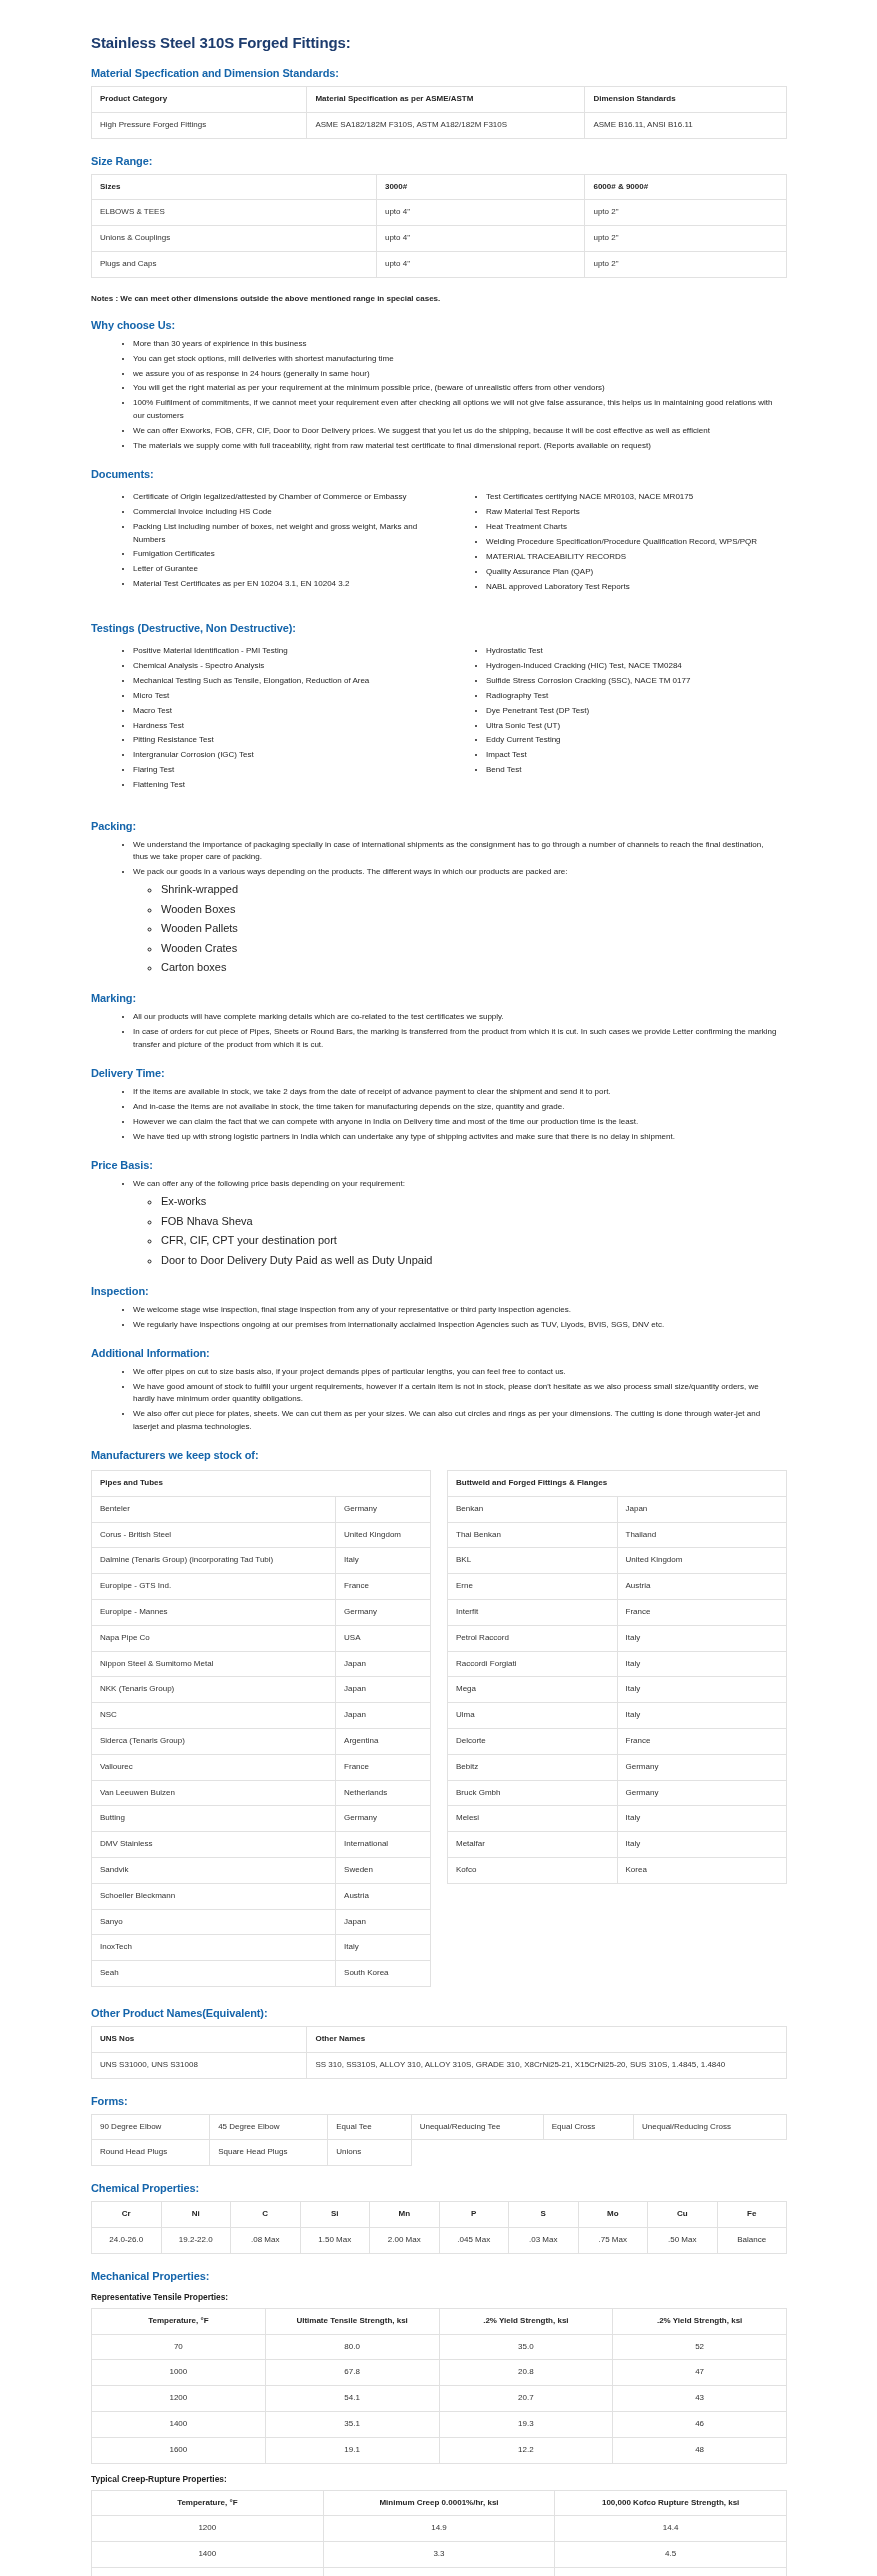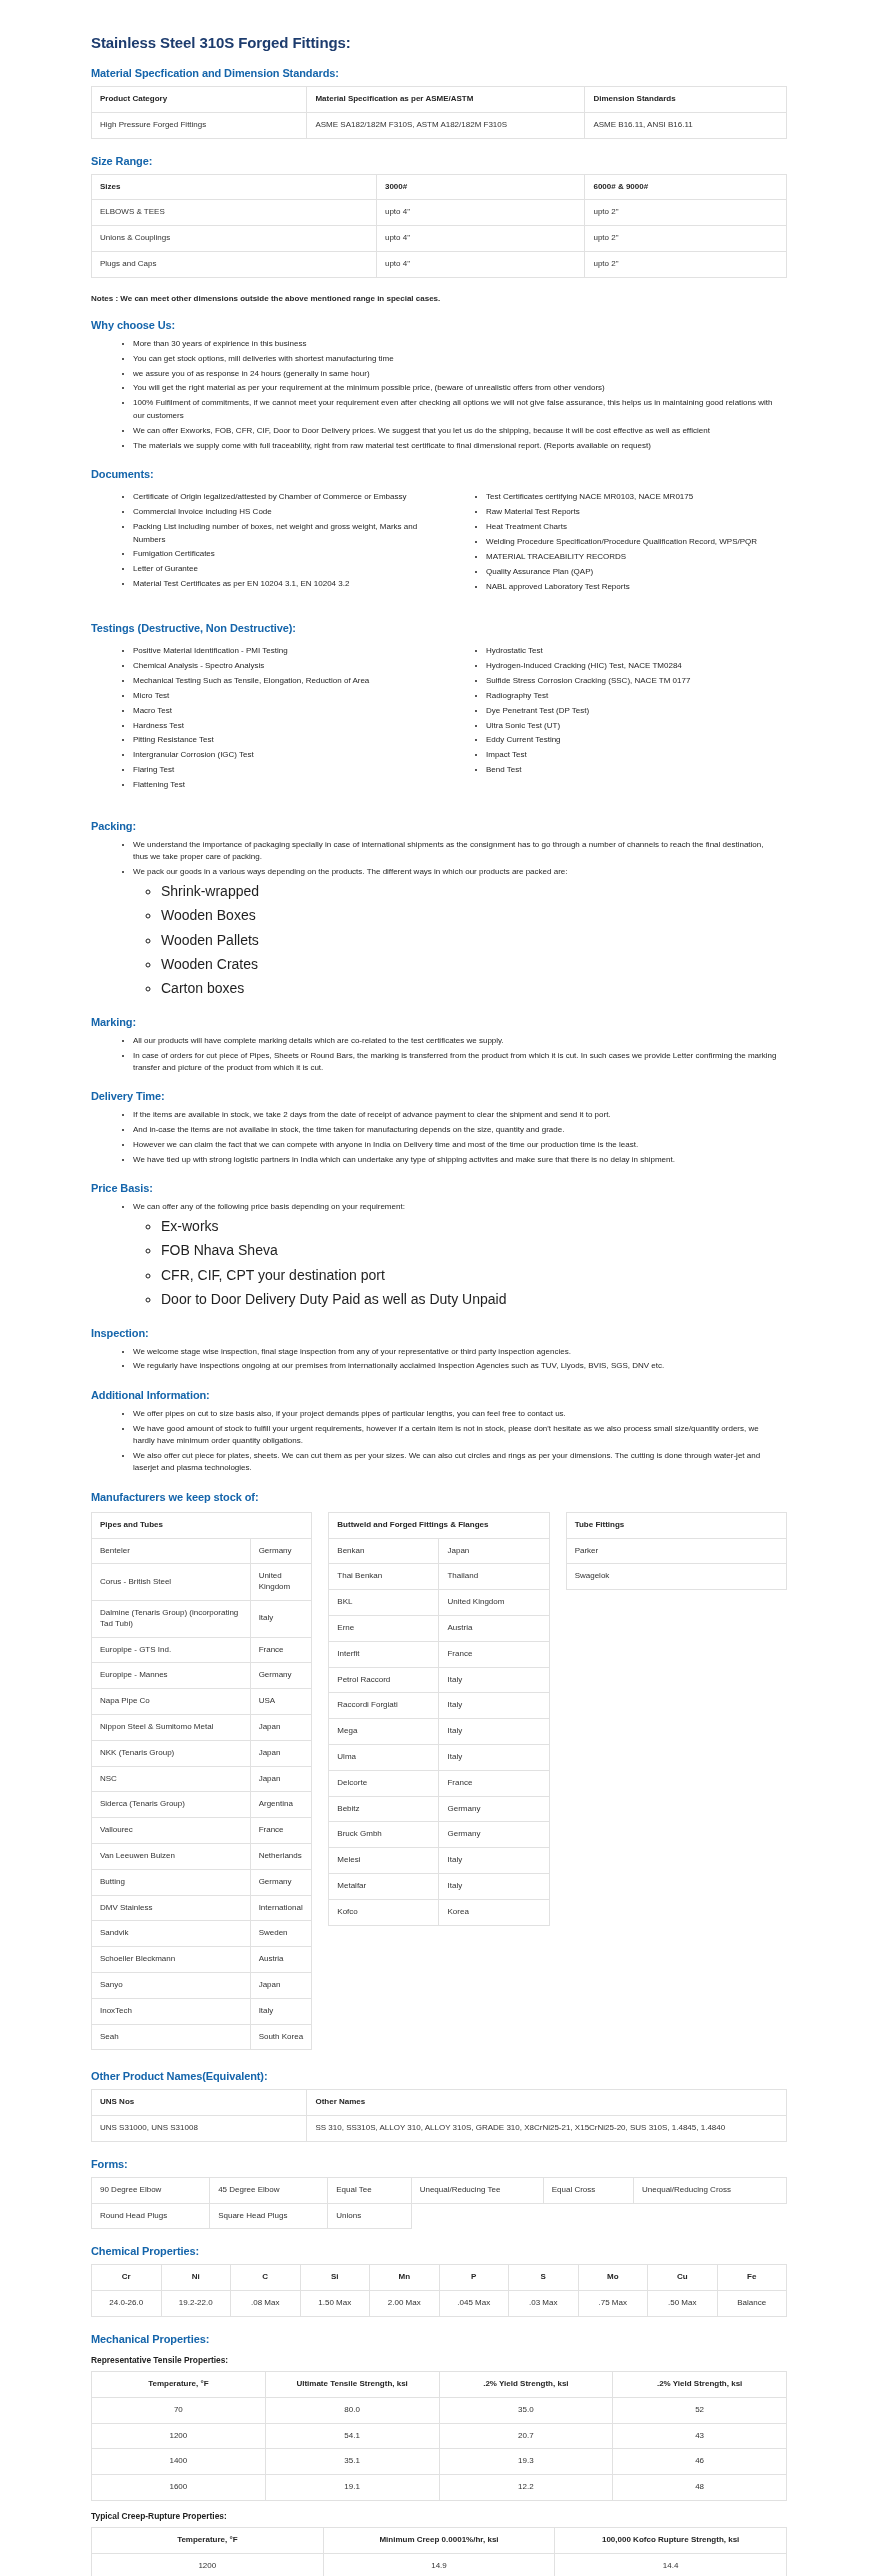--- a/index.html
+++ b/index.html
@@ -21,21 +21,21 @@
     border:1px solid #e1e1e1; padding:7px 8px; font-size:8px; line-height:1.35;
     text-align:left; vertical-align:middle; color:#333; overflow-wrap:break-word;
   }
   table.tbl th { font-weight:700; color:#262626; }
   table.center th, table.center td { text-align:center; }
   .note { font-size:8px; font-weight:600; color:#2a2a2a; margin:16px 0 2px 0; }
   ul.blist { margin:4px 8px 10px 0; padding-left:42px; list-style:disc; }
   ul.blist li { font-size:8px; line-height:1.55; margin:2.5px 0; color:#1f1f1f; }
   ul.sub { margin:2px 0 2px 0; padding-left:28px; list-style:circle; }
   ul.sub:empty { display:none; }
-  ul.sub li { font-size:14px; line-height:1.55; margin:2.5px 0; }
+  ul.sub li { font-size:11px; line-height:1.55; margin:2.5px 0; }
   .two-col { display:flex; gap:10px; }
   .two-col ul { flex:1 1 0; margin-top:2px; }
   .manu-row { display:flex; gap:16px; align-items:flex-start; }
   .manu-row table.tbl { flex:1 1 0;border-radius:22px; }
 </style>
 </head>
 <body>
 
 <div class="container">
 
@@ -373,35 +373,20 @@
           <tr>
             <td>Metalfar</td>
             <td>Italy</td>
           </tr>
           <tr>
             <td>Kofco</td>
             <td>Korea</td>
           </tr>
         </tbody>
     </table>
-    <table class="tbl">
-      <thead>
-          <tr>
-            <th>Tube Fittings</th>
-          </tr>
-        </thead>
-      <tbody>
-          <tr>
-            <td>Parker</td>
-          </tr>
-          <tr>
-            <td>Swagelok</td>
-          </tr>
-        </tbody>
-    </table>
   </div>
 
   <h2 class="section-heading">Other Product Names(Equivalent):</h2>
   <table class="tbl">
     <colgroup>
         <col style="width:31%">
         <col style="width:69%">
       </colgroup>
     <thead>
         <tr>
@@ -488,20 +473,26 @@
         </tr>
       </thead>
     <tbody>
         <tr>
           <td>70</td>
           <td>80.0</td>
           <td>35.0</td>
           <td>52</td>
         </tr>
         <tr>
+          <td>1000</td>
+          <td>67.8</td>
+          <td>20.8</td>
+          <td>47</td>
+        </tr>
+        <tr>
           <td>1200</td>
           <td>54.1</td>
           <td>20.7</td>
           <td>43</td>
         </tr>
         <tr>
           <td>1400</td>
           <td>35.1</td>
           <td>19.3</td>
           <td>46</td>

